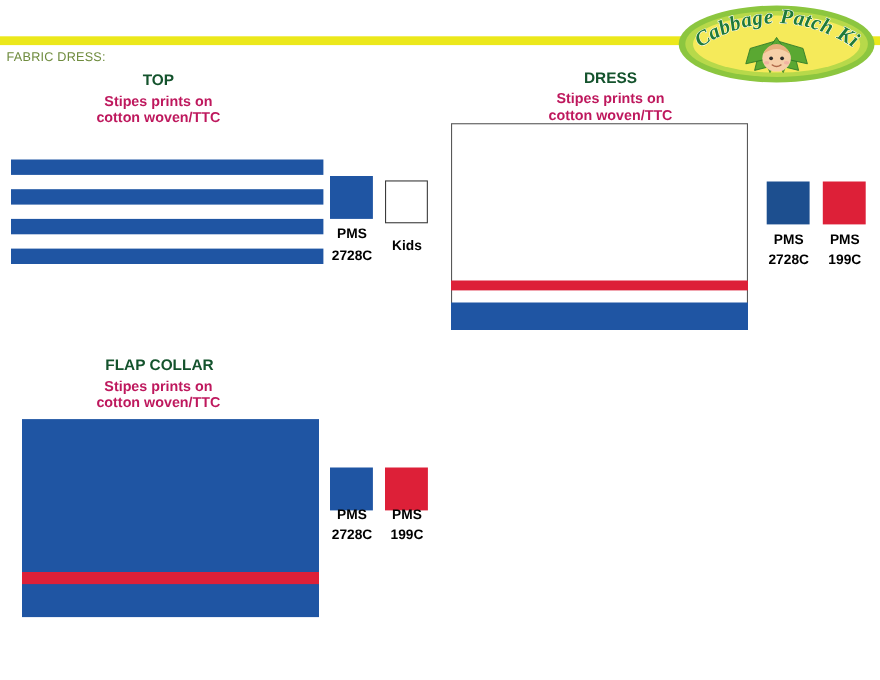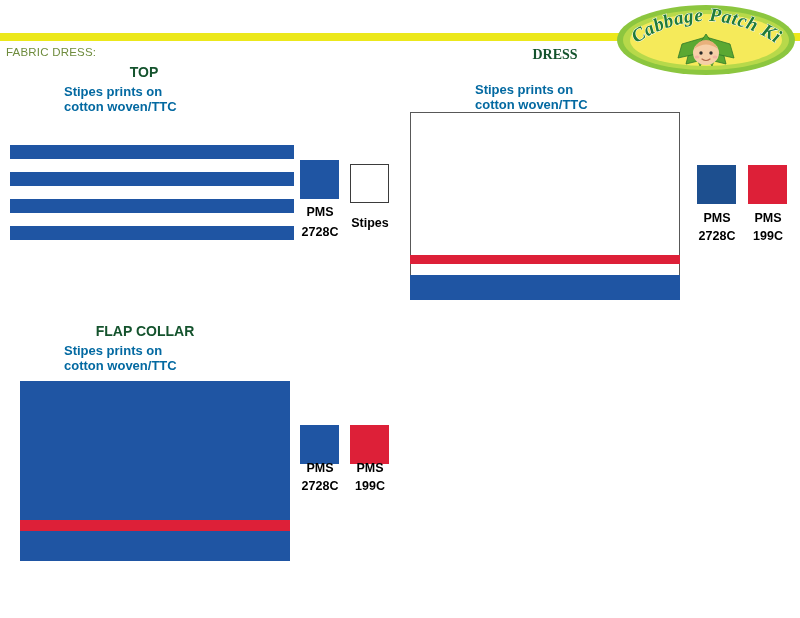--- a/index.html
+++ b/index.html
@@ -54,21 +54,22 @@
     font-size: 14px;
     font-weight: bold;
     color: #14532d;
     text-align: center;
     white-space: nowrap;
   }
   .sect-sub {
     position: absolute;
     font-size: 13px;
     font-weight: bold;
-    color: #0369a1;
+    color: #be185d;
+    text-align: center;
     line-height: 15px;
     white-space: nowrap;
   }
 
   
   .stripe {
     position: absolute;
     background: #1f55a3;
   }
 
@@ -189,23 +190,23 @@
   <div class="stripe" style="left:10px; top:145px; width:284px; height:14px;"></div>
   <div class="stripe" style="left:10px; top:172px; width:284px; height:14px;"></div>
   <div class="stripe" style="left:10px; top:199px; width:284px; height:14px;"></div>
   <div class="stripe" style="left:10px; top:226px; width:284px; height:14px;"></div>
 
   <div class="chip" style="left:300px; top:160px; background:#1f55a3;"></div>
   <div class="chip-label" style="left:291px; top:205px;">PMS</div>
   <div class="chip-label" style="left:291px; top:225px;">2728C</div>
 
   <div class="chip white-chip" style="left:350px; top:164px;"></div>
-  <div class="chip-label" style="left:341px; top:216px;">Stipes</div>
-
-  <div class="sect-title" style="left:495px; top:47px; width:120px;font-family:Liberation Serif, serif;">DRESS</div>
+  <div class="chip-label" style="left:341px; top:216px;">Kids</div>
+
+  <div class="sect-title" style="left:495px; top:62px; width:120px;">DRESS</div>
   <div class="sect-sub" style="left:475px; top:82px; width:160px;">Stipes prints on</div>
   <div class="sect-sub" style="left:475px; top:97px; width:160px;">cotton woven/TTC</div>
 
   <div class="dress-box"></div>
   <div class="dress-red"></div>
   <div class="dress-blue"></div>
 
   <div class="chip" style="left:697px; top:165px; background:#1d4f8f;"></div>
   <div class="chip-label" style="left:688px; top:211px;">PMS</div>
   <div class="chip-label" style="left:688px; top:229px;">2728C</div>

